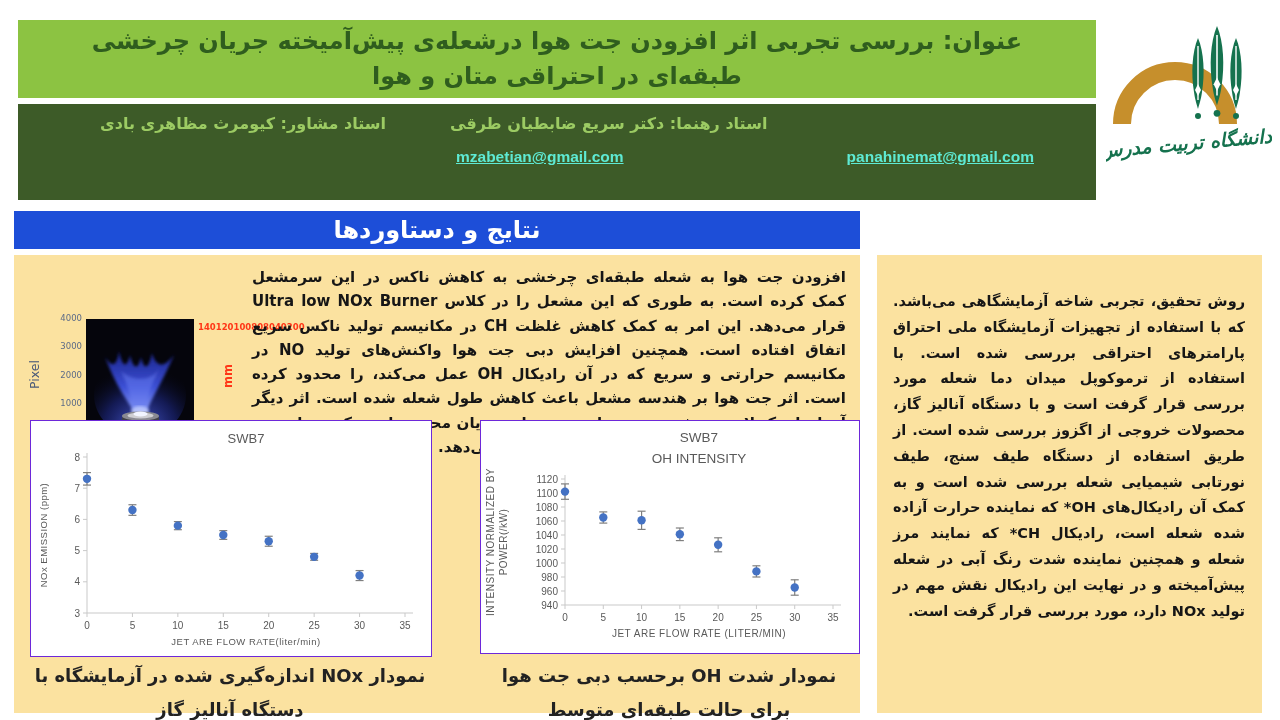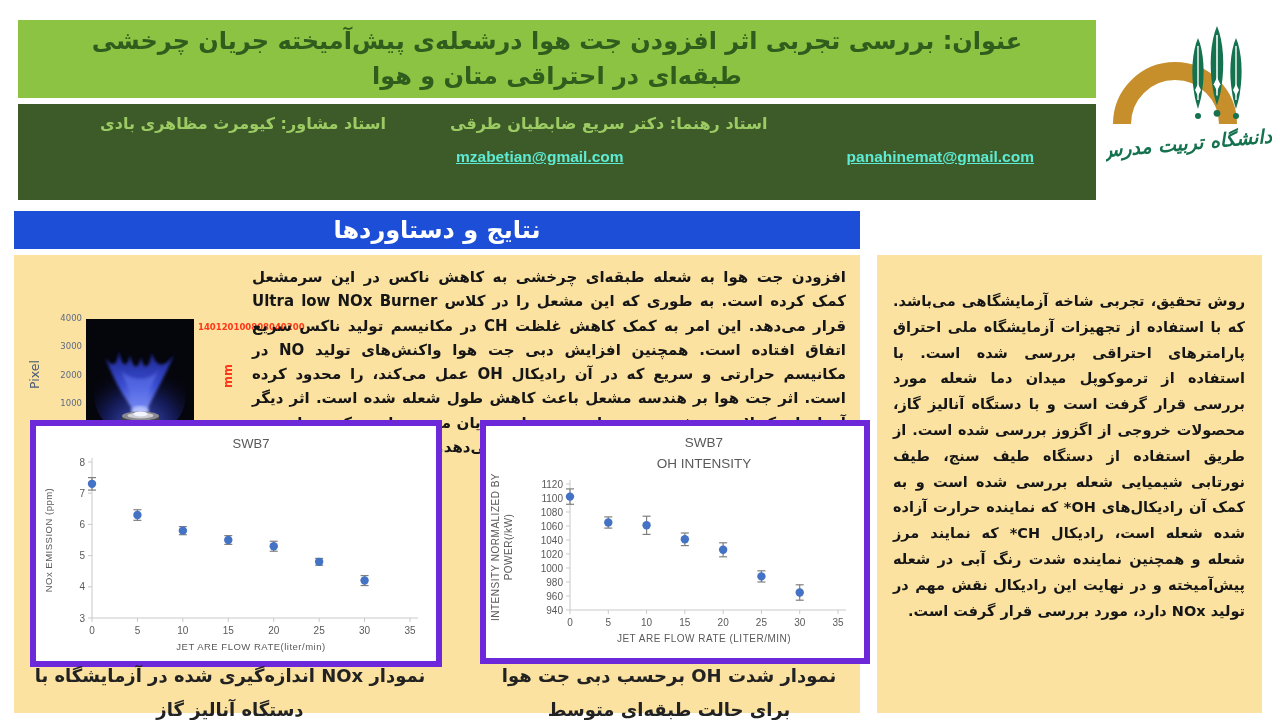--- a/index.html
+++ b/index.html
@@ -49,21 +49,21 @@
             justify-content:space-between;align-items:flex-start;font-size:8.5px;font-weight:bold;color:#FF3617;line-height:1;}
   .f-bticks{position:absolute;left:48px;top:126px;width:126px;display:flex;justify-content:space-between;
             font-size:8.5px;color:#5C6B87;}
   .f-ylab{position:absolute;left:-24px;top:56px;width:60px;text-align:center;font-size:12.5px;color:#4A5A78;
           transform:rotate(-90deg);}
   .f-rlab{position:absolute;left:180px;top:58px;width:40px;text-align:center;font-size:11.5px;color:#FF3617;
           font-weight:bold;transform:rotate(-90deg);}
   .f-xlab{position:absolute;left:58px;top:137px;width:108px;text-align:center;font-size:12.5px;color:#4A5A78;}
 
   
-  .chart-box{position:absolute;background:#ffffff;border:6px solid #6d28d9;}
+  .chart-box{position:absolute;background:#ffffff;border:1px solid #6d28d9;}
   .chart-nox{left:16px;top:165px;width:400px;height:235px;}
   .chart-oh{left:466px;top:165px;width:378px;height:232px;}
   .chart-box svg{display:block;}
 
   .caption{position:absolute;direction:rtl;text-align:center;color:#222222;font-weight:bold;font-size:18px;line-height:1.9;}
   .cap-oh{left:466px;top:404px;width:378px;}
   .cap-nox{left:10px;top:404px;width:412px;}
 </style>
 </head>
 <body>

